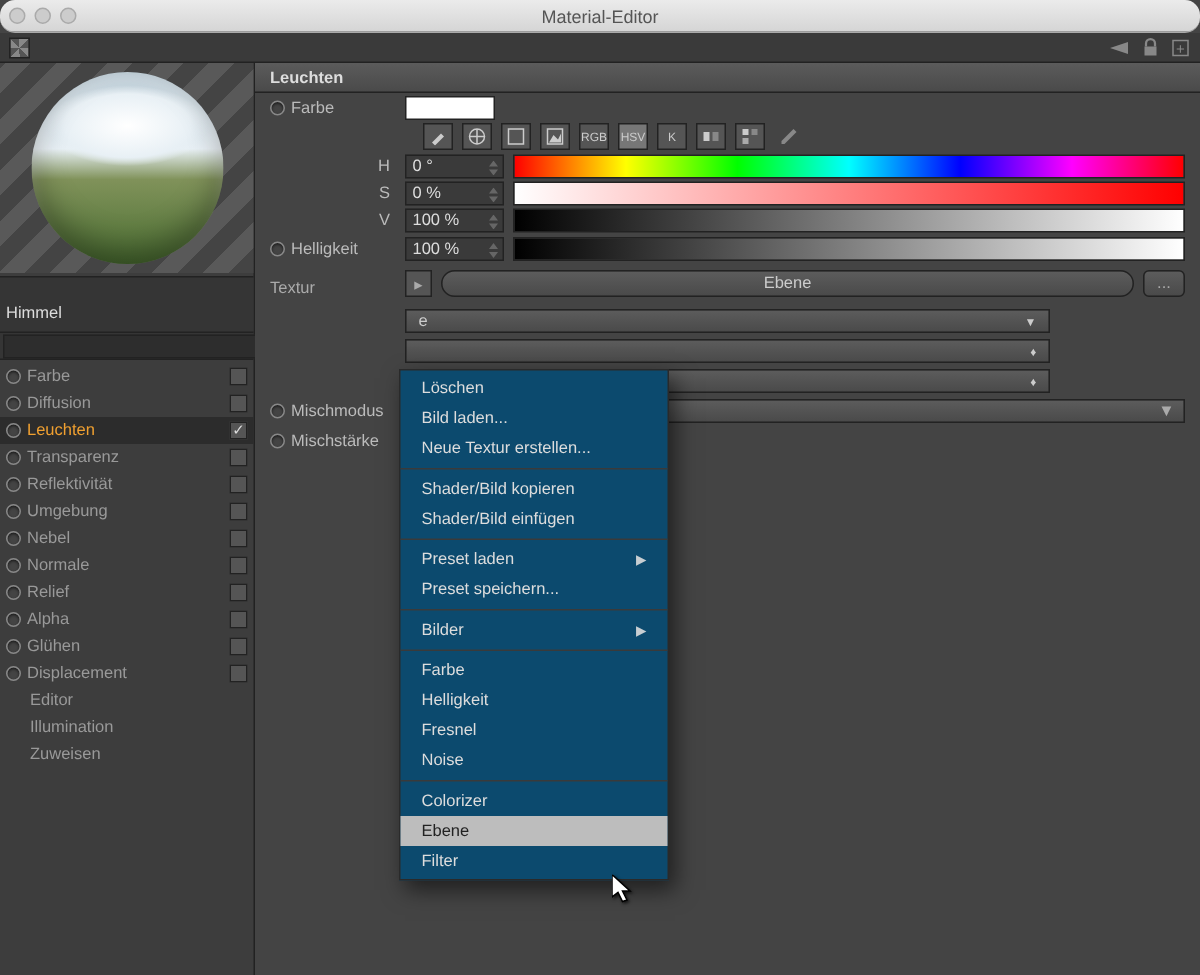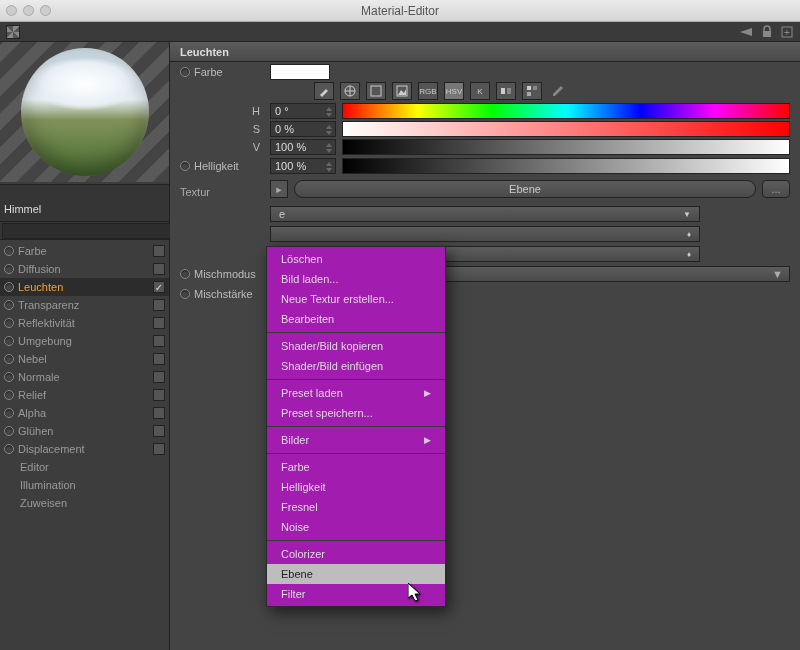--- a/index.html
+++ b/index.html
@@ -17,20 +17,21 @@
 
   
   .titlebar {
     height: 22px;
     background: linear-gradient(#ebebeb, #d5d5d5);
     border-bottom: 1px solid #aaa;
     display: flex; align-items: center;
     padding: 0 6px;
     gap: 6px;
     position: relative;
+    border-radius: 10px;
   }
   .traffic { display: flex; gap: 6px; }
   .traffic span {
     width: 11px; height: 11px; border-radius: 50%;
     background: #ccc; border: 0.5px solid #aaa;
   }
   .title {
     position: absolute; left: 0; right: 0;
     text-align: center; color: #555; font-size: 12px;
   }
@@ -209,21 +210,21 @@
     margin-left: 90px;
     position: relative;
   }
   .combo .arr { font-size: 8px; }
 
   
   .ctx {
     position: absolute;
     left: 266px; top: 246px;
     width: 180px;
-    background: #a21caf;
+    background: #0c4a6e;
     border: 1px solid #2a2a2a;
     box-shadow: 4px 6px 14px rgba(0,0,0,.55);
     z-index: 100;
     padding: 2px 0;
   }
   .ctx .mi {
     height: 20px; padding: 0 14px;
     display:flex; align-items:center; justify-content: space-between;
     color:#ddd;
   }
@@ -361,21 +362,21 @@
     <div class="panel-inner">
       <div class="panel-header">Leuchten</div>
 
       <div class="row">
         <div class="rlab">
             <span class="bullet"></span>
             <span>Farbe</span>
           </div>
         <div class="swatch" style="background:#fff;"></div>
       </div>
-      <div class="row" style="padding-top:0;margin-left:32px;">
+      <div class="row" style="padding-top:0;">
         <div class="toolicons">
           <div class="ti">
               <svg width="12" height="12">
                 <path d="M2 10 L8 4 L10 6 L4 12 Z" fill="#ccc"></path>
               </svg>
             </div>
           <div class="ti">
               <svg width="12" height="12">
                 <circle cx="6" cy="6" r="5" fill="none" stroke="#ccc"></circle>
                 <line x1="6" y1="1" x2="6" y2="11" stroke="#ccc"></line>
@@ -488,23 +489,20 @@
 <div class="ctx" id="ctx">
     <div class="mi">
       <span>Löschen</span>
     </div>
     <div class="mi">
       <span>Bild laden...</span>
     </div>
     <div class="mi">
       <span>Neue Textur erstellen...</span>
     </div>
-    <div class="mi">
-      <span>Bearbeiten</span>
-    </div>
     <div class="sep"></div>
     <div class="mi">
       <span>Shader/Bild kopieren</span>
     </div>
     <div class="mi">
       <span>Shader/Bild einfügen</span>
     </div>
     <div class="sep"></div>
     <div class="mi">
       <span>Preset laden</span>

